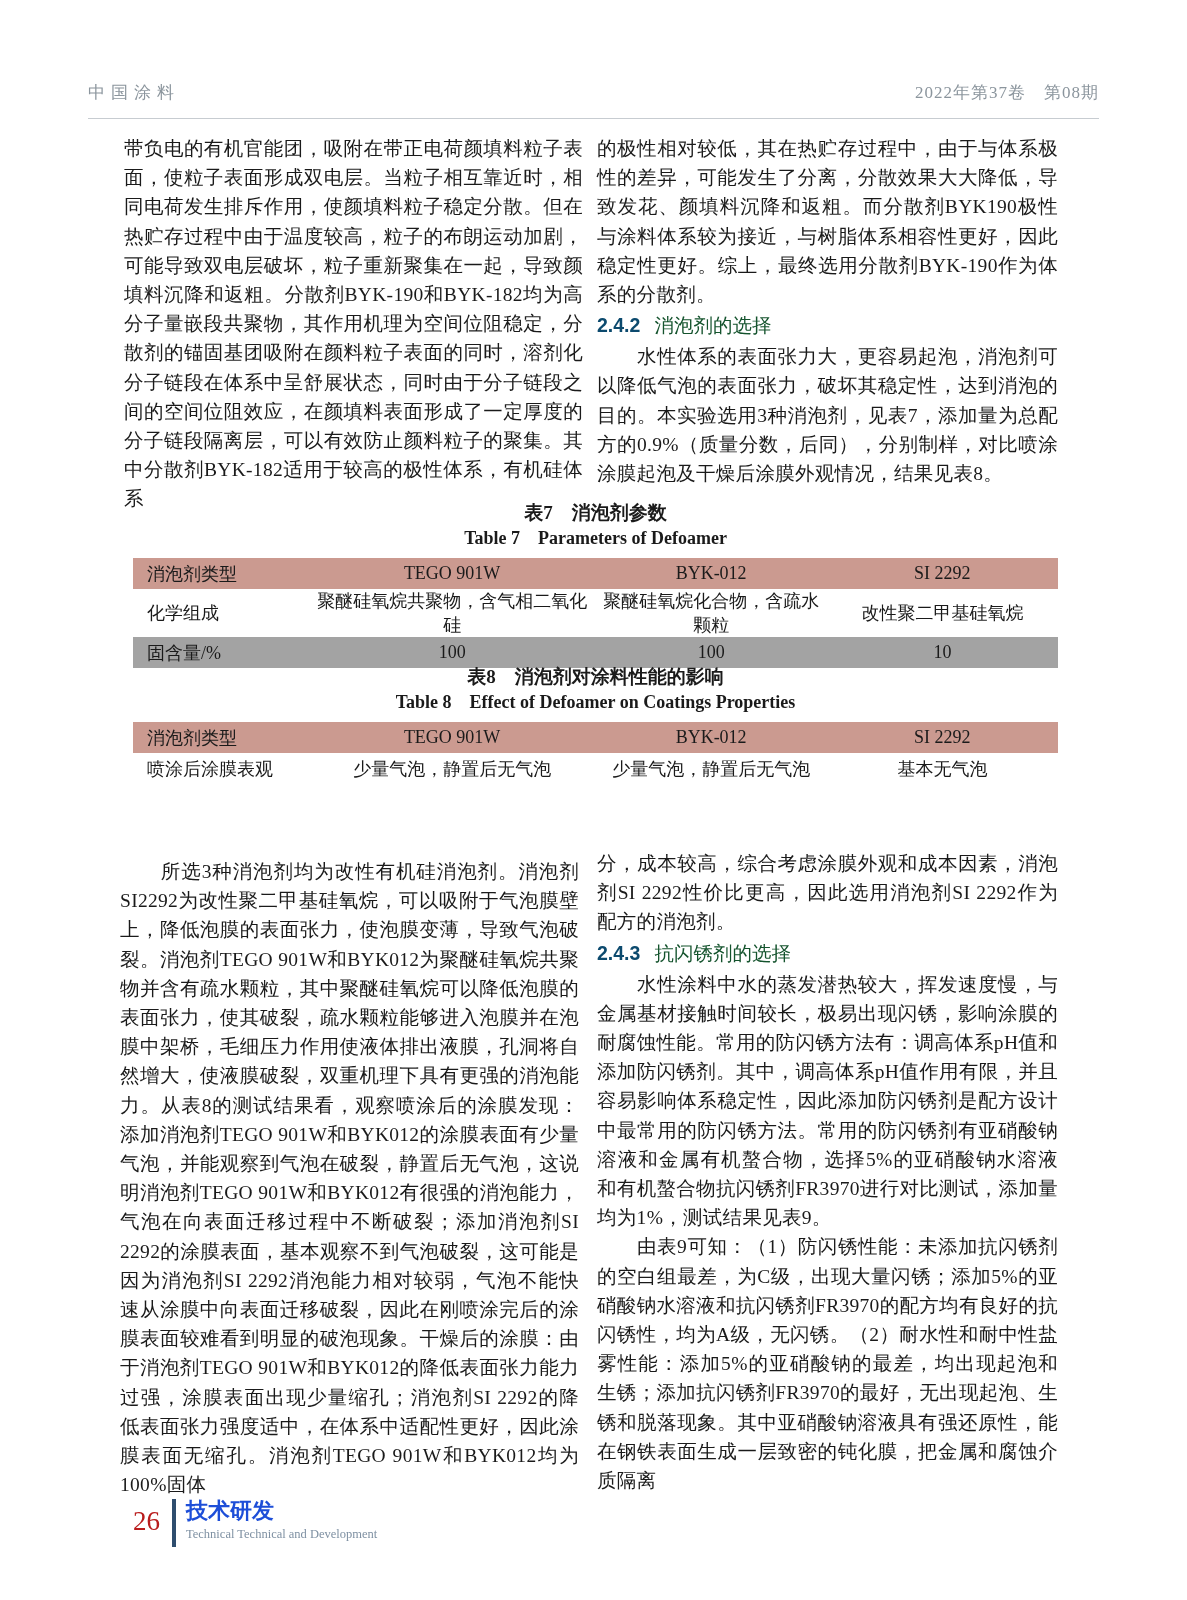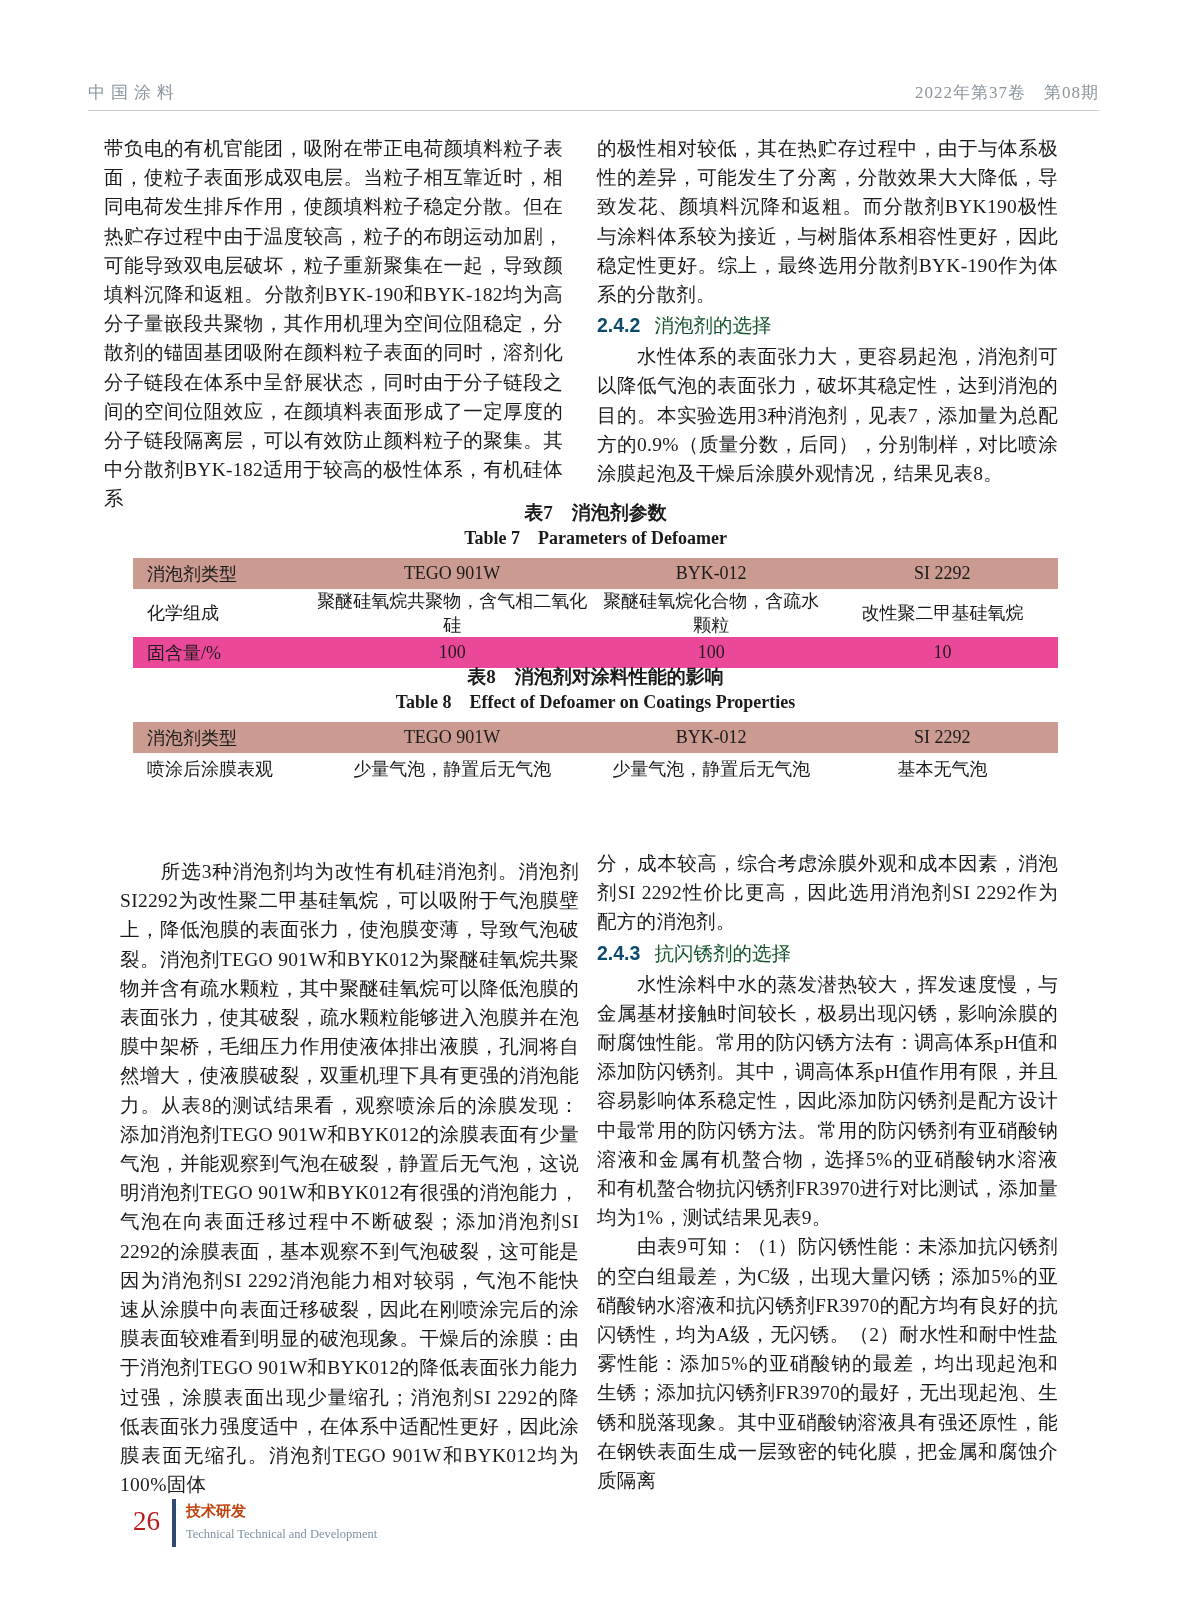--- a/index.html
+++ b/index.html
@@ -6,53 +6,53 @@
   .page{
     position:relative;width:1187px;height:1600px;background:#ffffff;
     margin:0 auto;overflow:hidden;
     font-family:"Liberation Serif","DejaVu Serif",serif;color:#1a1a1a;
     outline:1px solid #ddd;
   }
   
   .hdr{
     position:absolute;left:88px;right:88px;top:74px;height:30px;
     display:flex;justify-content:space-between;align-items:flex-end;
-    border-bottom:1.5px solid #c7ccd1;padding-bottom:6px;
+    border-bottom:1.5px solid #c7ccd1;padding-bottom:14px;
     color:#8b959d;font-size:17px;
   }
   .hdr .journal{letter-spacing:6px;}
   .hdr .issue{letter-spacing:1px;}
   
   .para{
     font-size:19.5px;line-height:29.2px;text-align:justify;
     text-justify:inter-ideograph;letter-spacing:0.3px;
   }
-  .col-lt{position:absolute;left:104px;top:134px;width:459px;}
+  .col-lt{position:absolute;left:124px;top:134px;width:459px;}
   .col-rt{position:absolute;left:597px;top:134px;width:461px;}
   .col-lb{position:absolute;left:120px;top:857px;width:459px;}
   .col-rb{position:absolute;left:597px;top:849px;width:461px;}
   .sec-head{font-size:19.5px;line-height:31px;margin:1px 0;}
   .sec-num{color:#0c4a6e;font-weight:bold;font-family:"Liberation Sans","DejaVu Sans",sans-serif;margin-right:14px;}
   .sec-title{color:#14532d;}
   
   .tbl-block{position:absolute;left:133px;width:925px;}
   .tbl7{top:500px;} .tbl8{top:664px;}
   .tbl-title-cn{font-weight:bold;font-size:19px;text-align:center;line-height:26px;}
   .tbl-title-en{font-weight:bold;font-size:18px;text-align:center;line-height:25px;margin-bottom:7px;}
   table.dt{width:100%;border-collapse:collapse;font-size:18px;table-layout:fixed;}
   table.dt td{height:31px;padding:0 4px;text-align:center;vertical-align:middle;}
   table.dt td.lbl{text-align:left;padding-left:14px;}
   tr.row-dark td{background:#cb9a90;}
-  tr.row-light td{background:#ec4899;}
+  tr.row-light td{background:#a3a3a3;}
   col.c1{width:19%;} col.c2{width:31%;} col.c3{width:25%;} col.c4{width:25%;}
   
   .ftr{position:absolute;left:133px;top:1496px;display:flex;align-items:flex-start;}
   .ftr .pno{font-size:27px;color:#b91c1c;line-height:50px;margin-right:12px;}
   .ftr .vbar{width:4px;height:48px;background:#2e4d6e;margin-right:10px;margin-top:3px;}
-  .ftr .sec-cn{font-size:15px;font-weight:bold;color:#c2410c;
+  .ftr .sec-cn{font-size:22px;font-weight:bold;color:#1d4ed8;
       font-family:"Liberation Sans","DejaVu Sans",sans-serif;line-height:26px;margin-top:2px;}
   .ftr .sec-en{font-size:12.5px;color:#7e90a2;line-height:20px;}
 </style>
 </head>
 <body>
 
 <div class="page">
 
   <div class="hdr">
     <span class="journal">中国涂料</span>

